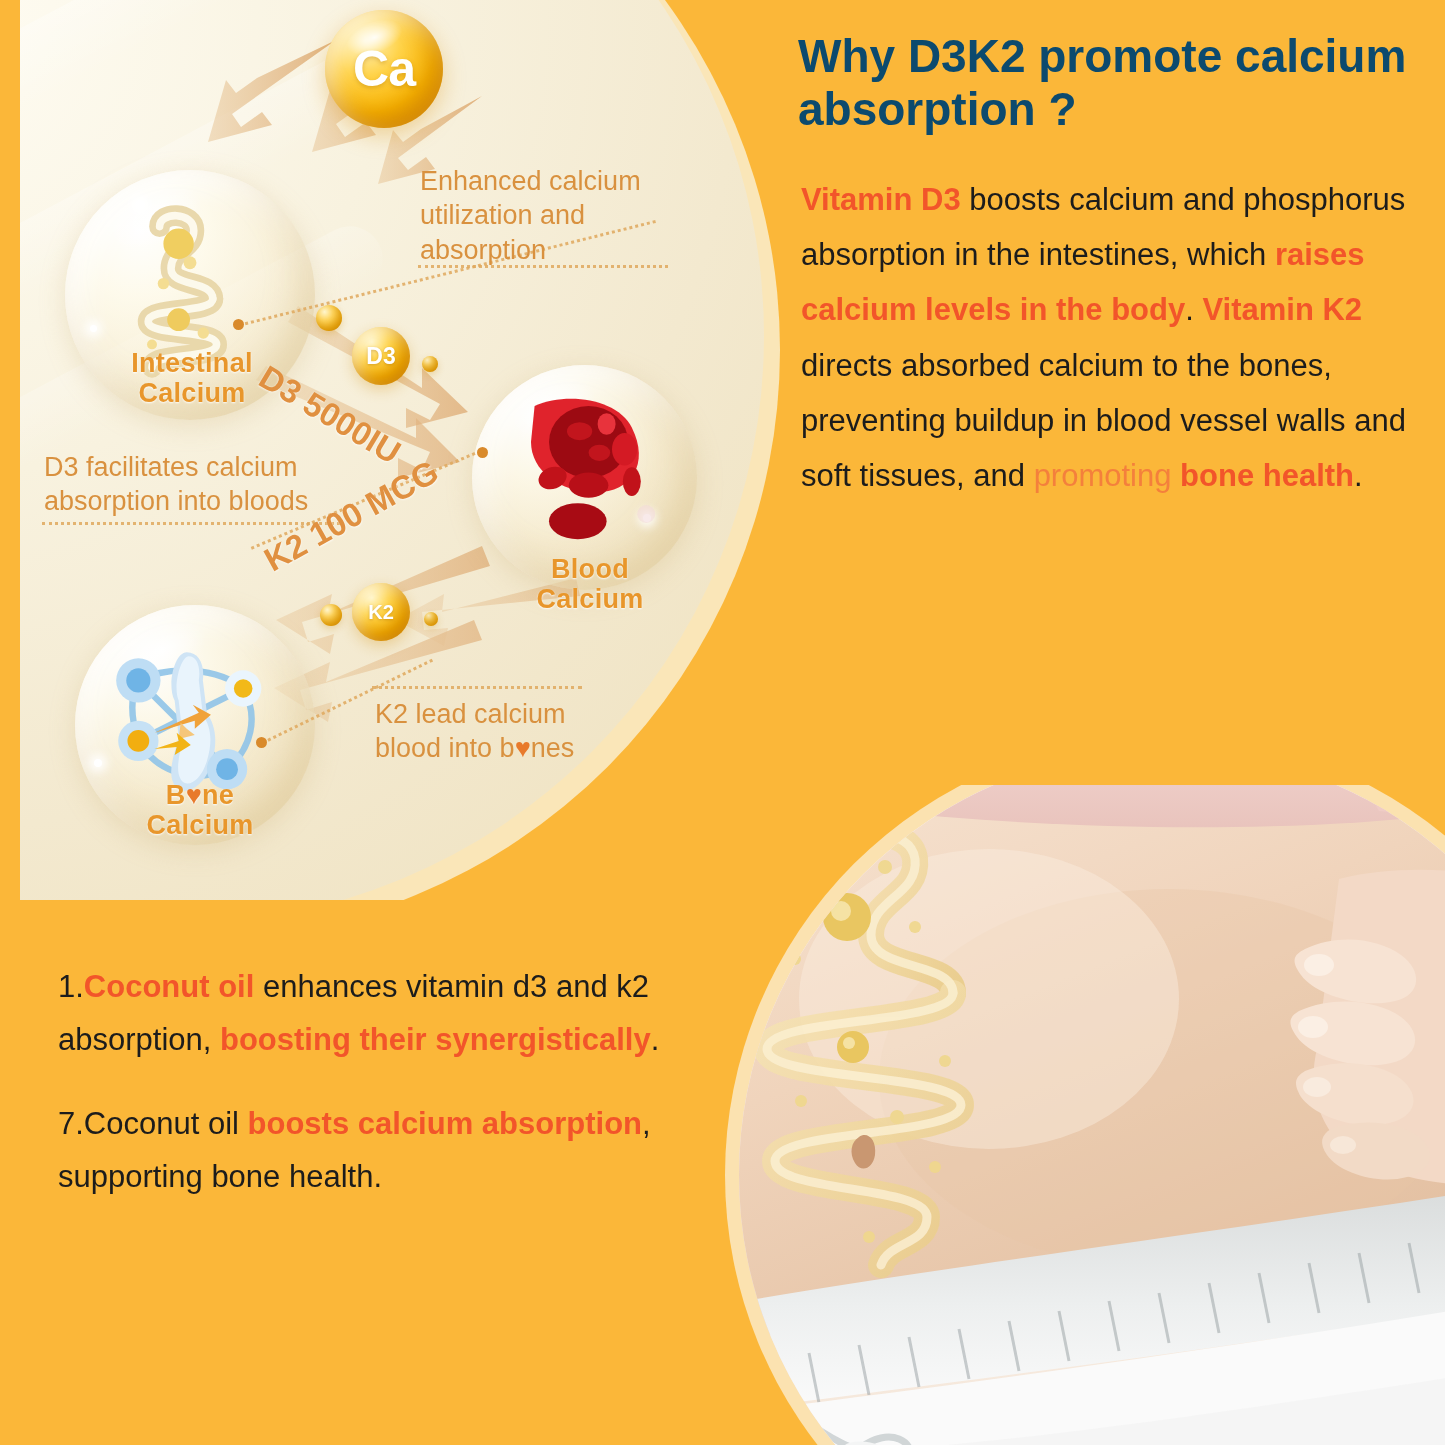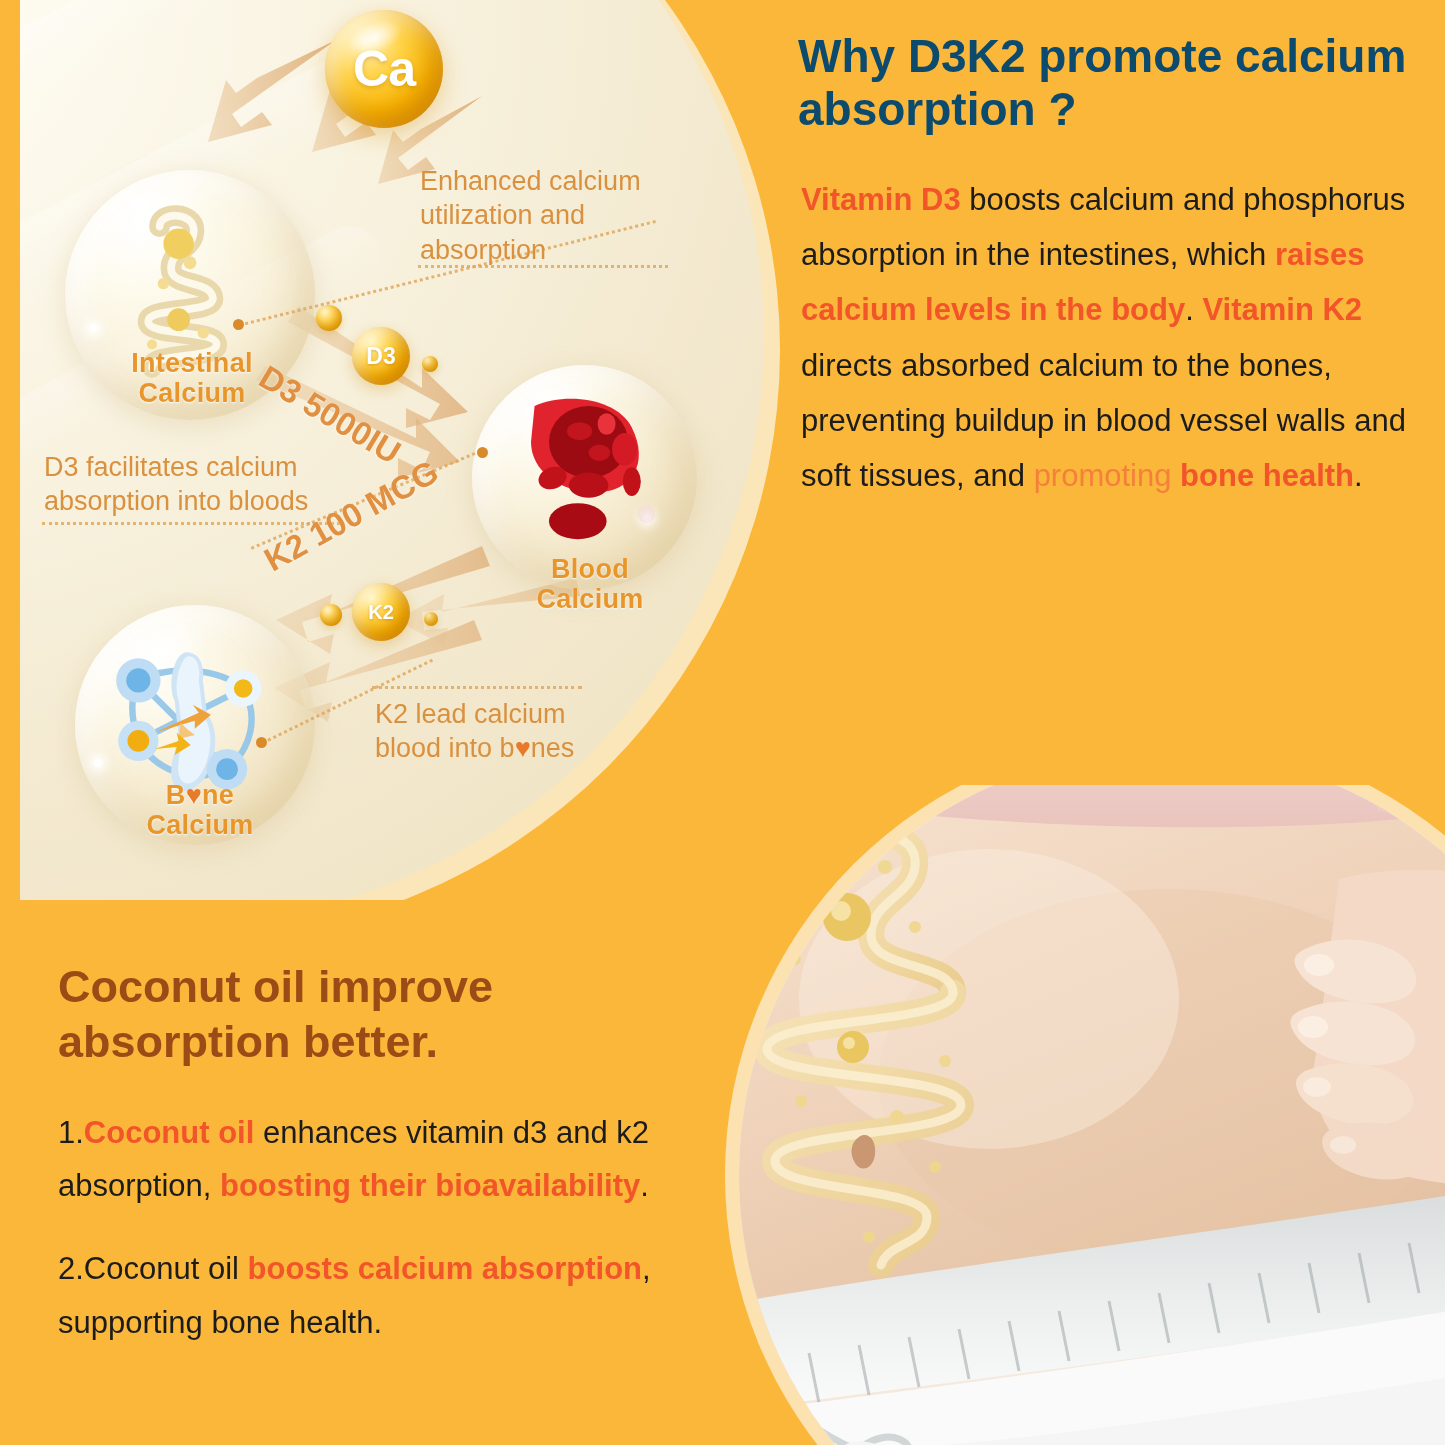--- a/index.html
+++ b/index.html
@@ -318,23 +318,22 @@
     <div class="dose-label" id="dose-d3">D3  5000IU</div>
     <div class="dose-label" id="dose-k2">K2  100 MCG</div>
   </div>
 
   <div class="right-col">
     <div class="head-title">Why D3K2 promote calcium absorption ?</div>
     <div class="body-para" id="para-1"><span class="hl">Vitamin D3</span><span> boosts calcium and phosphorus absorption in the intestines, which </span><span class="hl">raises calcium levels in the body</span><span>. </span><span class="hl">Vitamin K2</span><span> directs absorbed calcium to the bones, preventing buildup in blood vessel walls and soft tissues, and </span><span class="hl-soft">promoting </span><span class="hl">bone health</span><span>.</span></div>
   </div>
 
   <div class="bottom-left">
-    <div class="bl-title">Coconut oil improve absorption better.</div>
-    <div class="bl-item"><span>1.</span><span class="hl">Coconut oil</span><span> enhances vitamin d3 and k2 absorption, </span><span class="hl">boosting their bioavailability</span><span>.</span></div>
-    <div class="bl-item"><span>2.Coconut oil </span><span class="hl">boosts calcium absorption</span><span>, supporting bone health.</span></div>
+    <div class="bl-item"><span>1.</span><span class="hl">Coconut oil</span><span> enhances vitamin d3 and k2 absorption, </span><span class="hl">boosting their synergistically</span><span>.</span></div>
+    <div class="bl-item"><span>7.Coconut oil </span><span class="hl">boosts calcium absorption</span><span>, supporting bone health.</span></div>
   </div>
 
   <div class="photo-wrap">
     <div class="photo-ring"></div>
     <div class="photo-circle">
       <svg class="photo-svg" viewBox="0 0 852 852" preserveAspectRatio="xMidYMid slice">
         <defs>
           <linearGradient id="skin" x1="0" y1="0" x2="0.6" y2="1">
             <stop offset="0%" stop-color="#F7E5D4"></stop>
             <stop offset="45%" stop-color="#F0D4BC"></stop>

